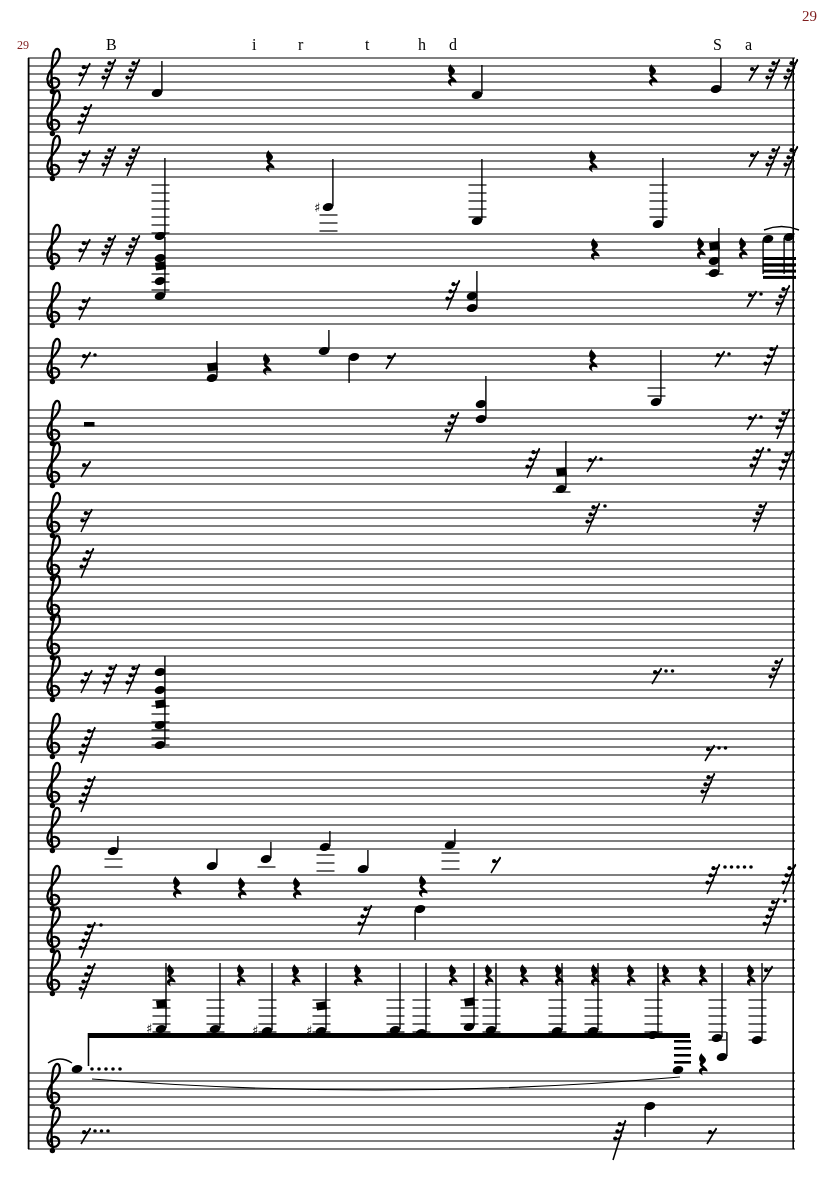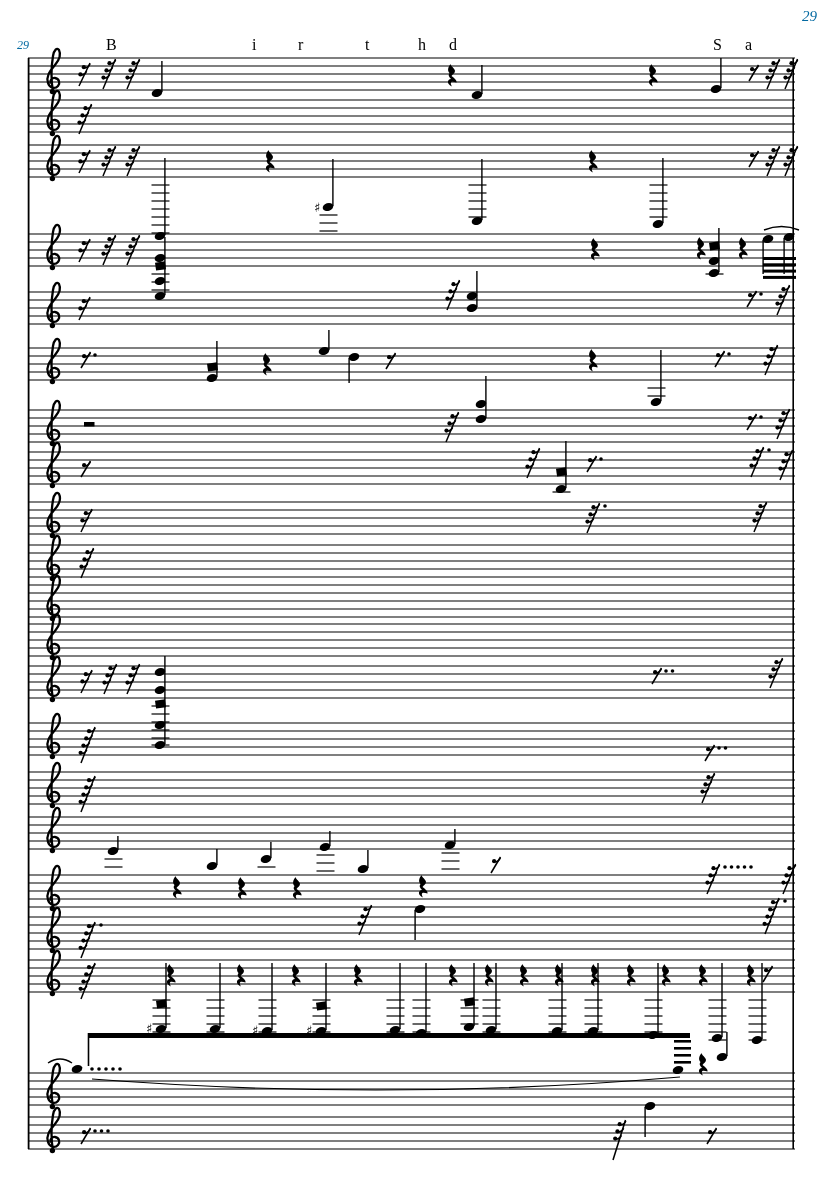--- a/index.html
+++ b/index.html
@@ -1,18 +1,18 @@
 <!DOCTYPE html>
 <html><head>
 <meta charset="utf-8">
 <style>
   html,body{margin:0;padding:0;background:#fff;}
   #page{position:relative;width:835px;height:1181px;background:#fff;font-family:"Liberation Serif",serif;overflow:hidden;}
   #score{position:absolute;left:0;top:0;}
-  .num{position:absolute;color:#0369a1;font-family:"Liberation Serif",serif;font-style:italic;}
+  .num{position:absolute;color:#7f1d1d;font-family:"Liberation Serif",serif;}
   #pageNumber{right:18px;top:8px;font-size:15px;}
   #measureNumber{left:17px;top:38px;font-size:12px;}
   .lyric{position:absolute;top:36px;font-size:16px;color:#000;font-family:"Liberation Serif",serif;}
 </style>
 </head>
 <body>
 
 <div id="page">
   <div id="pageNumber" class="num">29</div>
   <div id="measureNumber" class="num">29</div>

